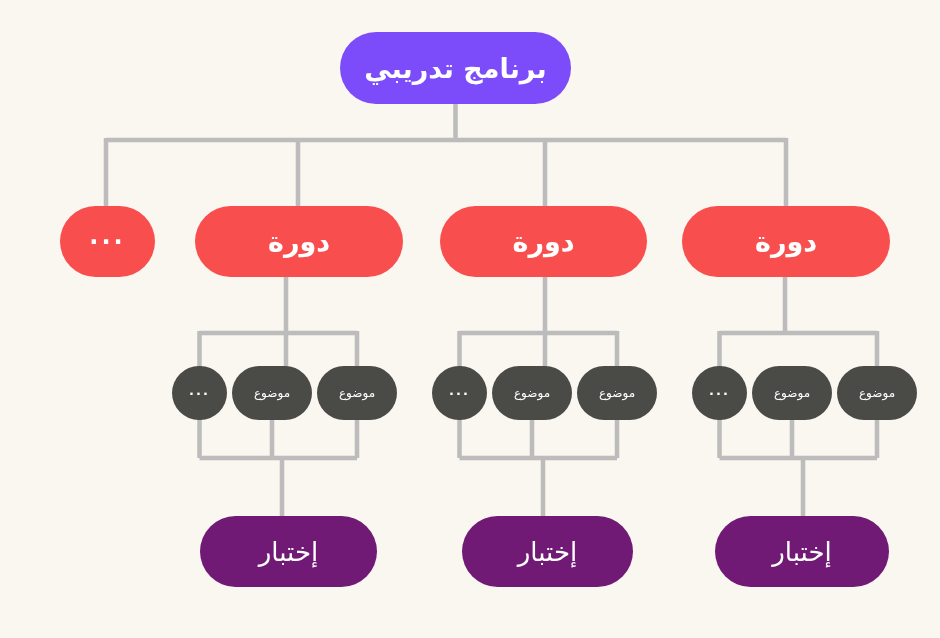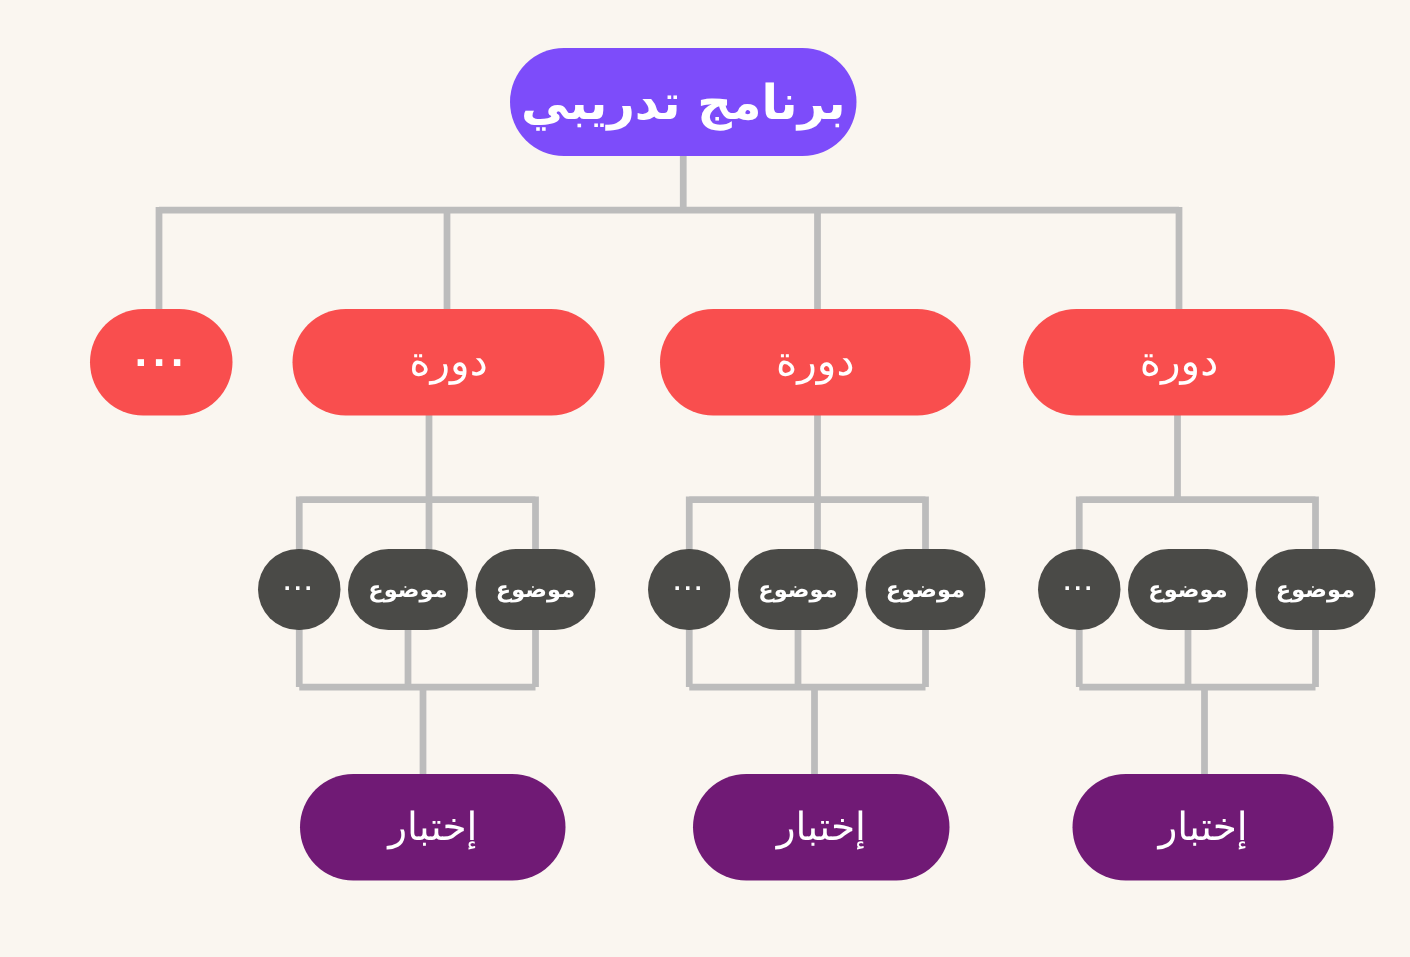--- a/index.html
+++ b/index.html
@@ -28,23 +28,23 @@
     color:#ffffff;
     text-align:center;
     box-sizing:border-box;
   }
   .pill{border-radius:999px;}
   .purple{background:#7d4cfa;}
   .red{background:#f94e4e;}
   .dark{background:#4a4a47;}
   .green{background:#701a75;}
   .label{direction:rtl;unicode-bidi:isolate;line-height:1;}
-  .root-label{font-size:32px;font-weight:bold;}
-  .course-label{font-size:27px;font-weight:normal;}
-  .topic-label{font-size:15px;font-weight:bold;}
+  .root-label{font-size:27px;font-weight:bold;}
+  .course-label{font-size:27px;font-weight:bold;}
+  .topic-label{font-size:12px;font-weight:normal;}
   .exam-label{font-size:26px;font-weight:normal;}
   .dots-lg{font-size:24px;font-weight:bold;letter-spacing:3px;transform:translateY(-26%);direction:ltr;}
   .dots-sm{font-size:13px;font-weight:bold;letter-spacing:2px;transform:translateY(-26%);direction:ltr;}
 </style>
 </head>
 <body>
 
 <div id="canvas">
 
   <svg id="connectors" width="940" height="638" viewBox="0 0 940 638">

